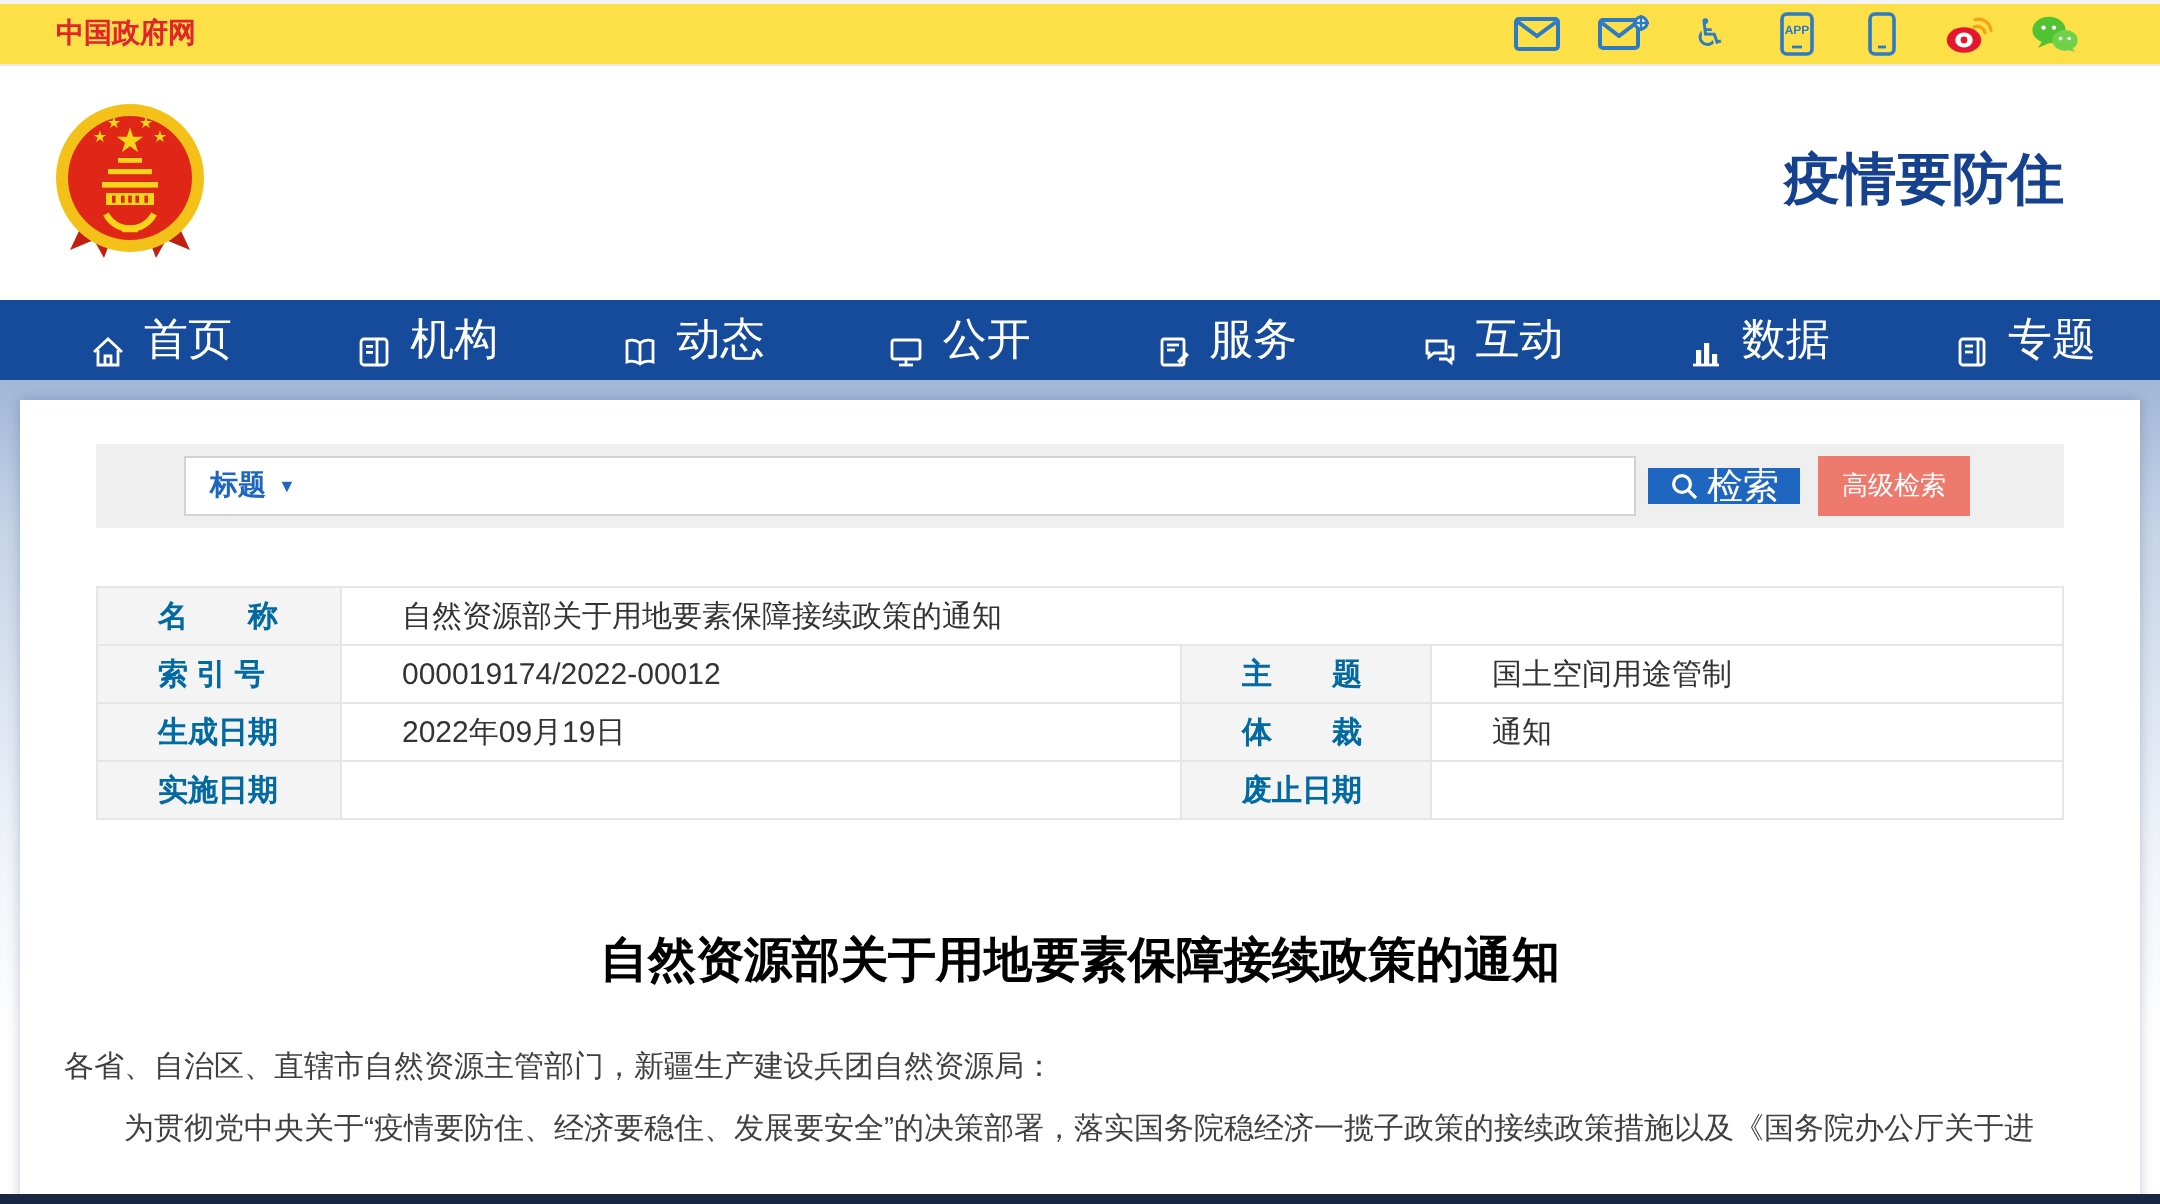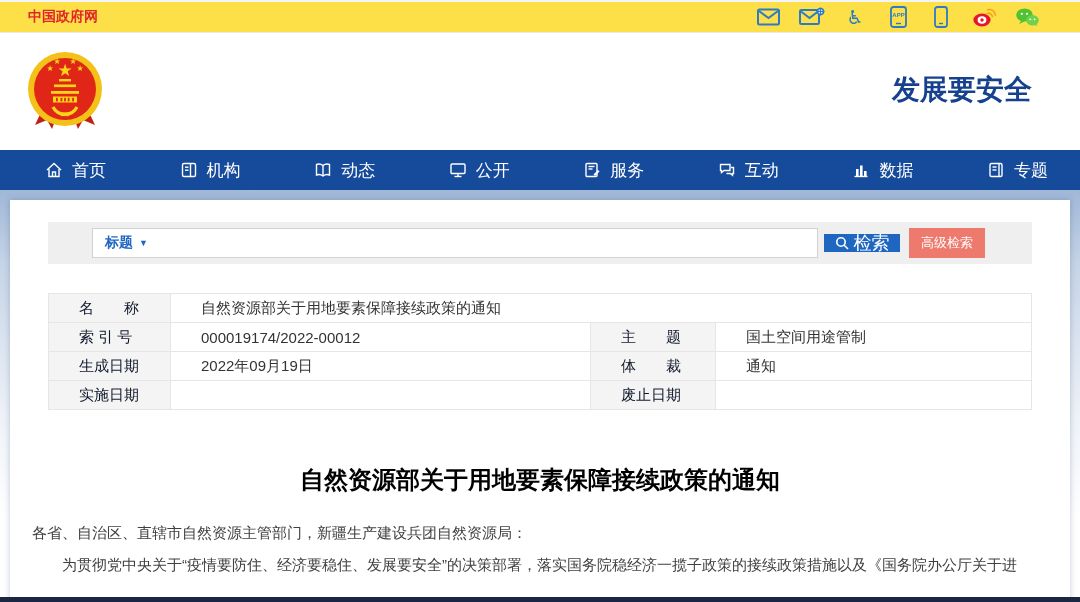--- a/index.html
+++ b/index.html
@@ -19,21 +19,21 @@
   .header { height:117px; background:#fff; display:flex; align-items:center; padding:0 40px 0 25px; }
   .emblem { width:80px; height:88px; flex:0 0 auto; }
   .title-block { margin-left:12px; }
   .site-title { color:#d7251d; font-size:37px; font-weight:bold; line-height:1.15; letter-spacing:1px; }
   .site-subtitle { color:#d7251d; font-size:15px; margin-top:5px; }
   .section-title { margin-left:auto; margin-right:8px; color:#16418e; font-size:28px; font-weight:bold; margin-top:-4px; }
 
   
   .navbar { height:40px; background:#164a9b; display:flex; align-items:center; justify-content:space-between;
             padding:0 32px 0 45px; }
-  .nav-item { display:flex; align-items:center; gap:9px; color:#fff; font-size:17px; cursor:pointer; }
+  .nav-item { display:flex; align-items:flex-end; gap:9px; color:#fff; font-size:22px; cursor:pointer; }
   .nav-icon { display:inline-flex; width:18px; height:18px; }
 
   
   .content-bg { position:relative; height:412px;
                 background:linear-gradient(180deg,#a0b7d7 0%,#c6d4e7 18%,#eef2f8 55%,#ffffff 80%); }
   .card { position:absolute; left:10px; right:10px; top:10px; bottom:0; background:#fff;
           box-shadow:0 0 6px rgba(40,70,120,0.28); overflow:hidden; }
 
   .search-band { margin:22px 38px 0; height:42px; background:#efefef; display:flex; align-items:center;
                  padding:0 0 0 44px; }
@@ -43,21 +43,21 @@
   .caret { font-size:9px; line-height:1; }
   .btn-search { margin-left:6px; width:76px; height:18px; background:#1f66c1; color:#fff; border:none;
                 font-size:18px; font-family:inherit; display:flex; align-items:center; justify-content:center; gap:5px; cursor:pointer; }
   .btn-adv { margin-left:9px; width:76px; height:30px; background:#ee7a6e; color:#fff; border:none;
              font-size:13px; font-family:inherit; cursor:pointer; }
 
   
   .doc-table { width:984px; margin:29px 38px 0; border-collapse:collapse; table-layout:fixed; }
   .doc-table td { border:1px solid #e6e6e6; height:29px; font-size:15px; color:#333; padding:0 6px 0 30px;
                   overflow:hidden; white-space:nowrap; }
-  .doc-table td.lbl { background:#f4f4f4; font-weight:normal; color:#0f172a; }
+  .doc-table td.lbl { background:#f4f4f4; font-weight:bold; color:#0369a1; }
 
   
   .article-title { margin-top:54px; text-align:center; font-size:24px; font-weight:bold; color:#000; }
   .para { font-size:15px; color:#404040; margin:0 22px; line-height:1.35; }
   .p1 { margin-top:29px;font-family:Liberation Mono, monospace; }
   .p2 { margin-top:10px; text-indent:2em; white-space:nowrap; overflow:hidden; }
 
   .footer-strip { position:absolute; left:0; right:0; bottom:0; height:5px; background:#1a2742; }
 </style>
 </head>
@@ -139,21 +139,21 @@
       <rect x="28" y="48.5" width="24" height="6" fill="#f9d51a"></rect>
       <rect x="31" y="49.8" width="1.8" height="3.6" fill="#e02717"></rect>
       <rect x="35.5" y="49.8" width="1.8" height="3.6" fill="#e02717"></rect>
       <rect x="39.1" y="49.8" width="1.8" height="3.6" fill="#e02717"></rect>
       <rect x="42.7" y="49.8" width="1.8" height="3.6" fill="#e02717"></rect>
       <rect x="47.2" y="49.8" width="1.8" height="3.6" fill="#e02717"></rect>
       <path d="M28 59 A13.5 13.5 0 0 0 52 59" fill="none" stroke="#f9d51a" stroke-width="3.2"></path>
       <rect x="36" y="64.5" width="8" height="3.6" fill="#f9d51a"></rect>
     </svg>
   </div>
-  <div class="section-title">发展要安全</div>
+  <div class="section-title">疫情要防住</div>
 </div>
 
 <nav class="navbar">
   <a class="nav-item">
     <span class="nav-icon">
         <svg viewBox="0 0 18 18" fill="none" stroke="#fff" stroke-width="1.4">
           <path d="M2 9 L9 2.5 L16 9"></path>
           <path d="M4 8 V15.5 H14 V8"></path>
           <path d="M7.5 15.5 V11 H10.5 V15.5"></path>
         </svg>

